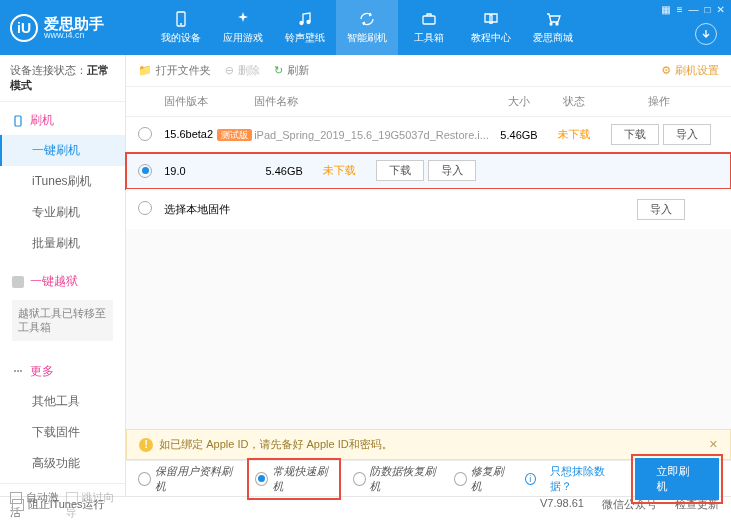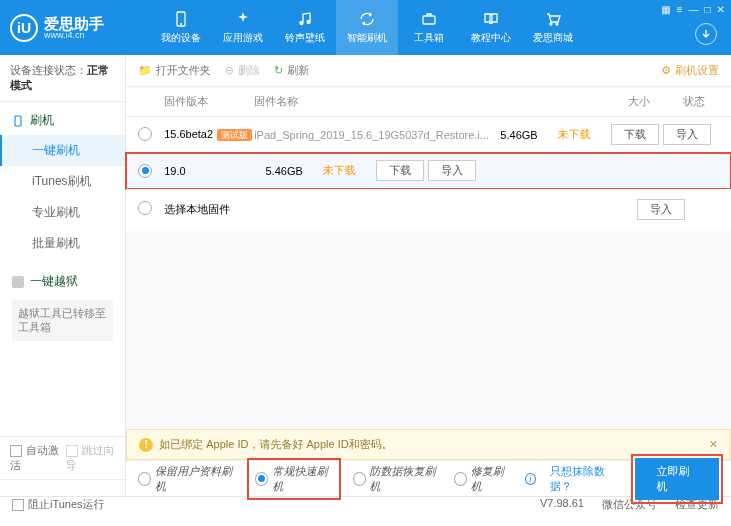--- a/index.html
+++ b/index.html
@@ -19,21 +19,21 @@
 
 .win-ctrls { position: absolute; top: 4px; right: 6px; display: flex; gap: 6px; font-size: 10px; opacity: .9; }
 .win-ctrls span { cursor: pointer; }
 .circle-down { position: absolute; right: 14px; bottom: 10px; width: 22px; height: 22px; border: 1px solid rgba(255,255,255,.7); border-radius: 50%; display: flex; align-items: center; justify-content: center; cursor: pointer; }
 
 .body { display: flex; height: 441px; }
 .sidebar { width: 150px; background: #fff; border-right: 1px solid #e6e6e6; display: flex; flex-direction: column; font-size: 12px; color: #555; }
 .status-row { padding: 8px 10px; border-bottom: 1px solid #eee; font-size: 11px; color: #666; }
 .status-row b { color: #333; }
 .side-group { padding: 4px 0; }
-.side-head { padding: 6px 12px; display: flex; align-items: center; gap: 6px; color: #14532d; }
+.side-head { padding: 6px 12px; display: flex; align-items: center; gap: 6px; color: #ec4899; }
 .side-item { padding: 7px 12px 7px 32px; cursor: pointer; color: #666; }
 .side-item.active { background: #eaf4fd; color: #1b8fe6; border-left: 2px solid #1b8fe6; padding-left: 30px; }
 .side-note { margin: 4px 12px 8px 12px; background: #f5f5f5; padding: 6px; font-size: 11px; color: #888; line-height: 1.3; }
 .lock-ico { width: 12px; height: 12px; background: #ccc; border-radius: 2px; display: inline-block; }
 
 .side-bottom { margin-top: auto; border-top: 1px solid #eee; }
 .sb-row { padding: 6px 10px; display: flex; align-items: center; gap: 6px; font-size: 11px; color: #777; }
 .device-box { padding: 8px 10px; border-top: 1px solid #eee; }
 
 .main { flex: 1; background: #fafafa; display: flex; flex-direction: column; position: relative; }
@@ -191,20 +191,33 @@
     </div>
 
     <div class="side-group">
       <div class="side-head">
         <span class="lock-ico"></span>
         <span>一键越狱</span>
       </div>
       <div class="side-note">越狱工具已转移至工具箱</div>
     </div>
 
+    <div class="side-group">
+      <div class="side-head">
+        <svg width="12" height="12" viewBox="0 0 12 12" fill="#888">
+            <circle cx="3" cy="6" r="1"></circle>
+            <circle cx="6" cy="6" r="1"></circle>
+            <circle cx="9" cy="6" r="1"></circle>
+          </svg>
+        <span>更多</span>
+      </div>
+      <div class="side-item">其他工具</div>
+      <div class="side-item">下载固件</div>
+      <div class="side-item">高级功能</div>
+    </div>
 
     <div class="side-bottom">
       <div class="sb-row">
         <label><span class="chk"></span><span>自动激活</span></label>
         <label style="opacity:.5"><span class="chk"></span><span>跳过向导</span></label>
       </div>
       <div class="device-box">
         
         
         
@@ -231,20 +244,21 @@
           <span>刷机设置</span>
         </span>
     </div>
 
     <div class="thead">
       <div class="col-radio"></div>
       <div class="col-ver">固件版本</div>
       <div class="col-name">固件名称</div>
       <div class="col-size">大小</div>
       <div class="col-stat">状态</div>
+      <div class="col-ops">操作</div>
     </div>
 
     <div class="row">
       <div class="col-radio"><span class="radio"></span></div>
       <div class="col-ver"><span>15.6beta2</span><span class="tag-beta">测试版</span></div>
       <div class="col-name">iPad_Spring_2019_15.6_19G5037d_Restore.i...</div>
       <div class="col-size">5.46GB</div>
       <div class="col-stat">未下载</div>
       <div class="col-ops"><span class="op-btn">下载</span><span class="op-btn">导入</span></div>
     </div>

